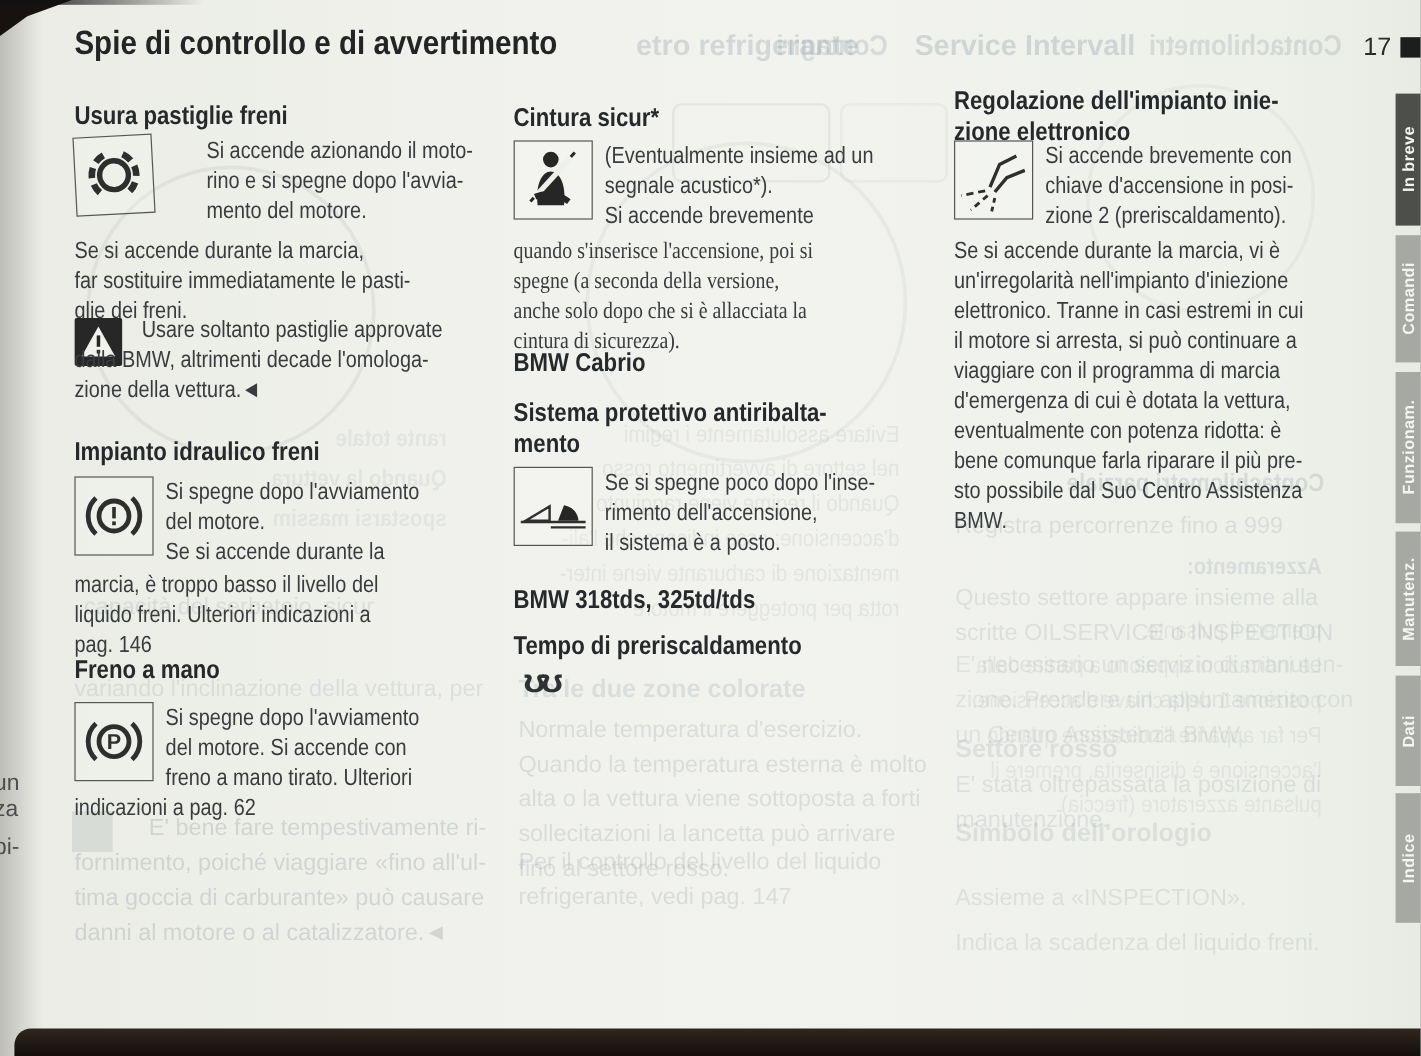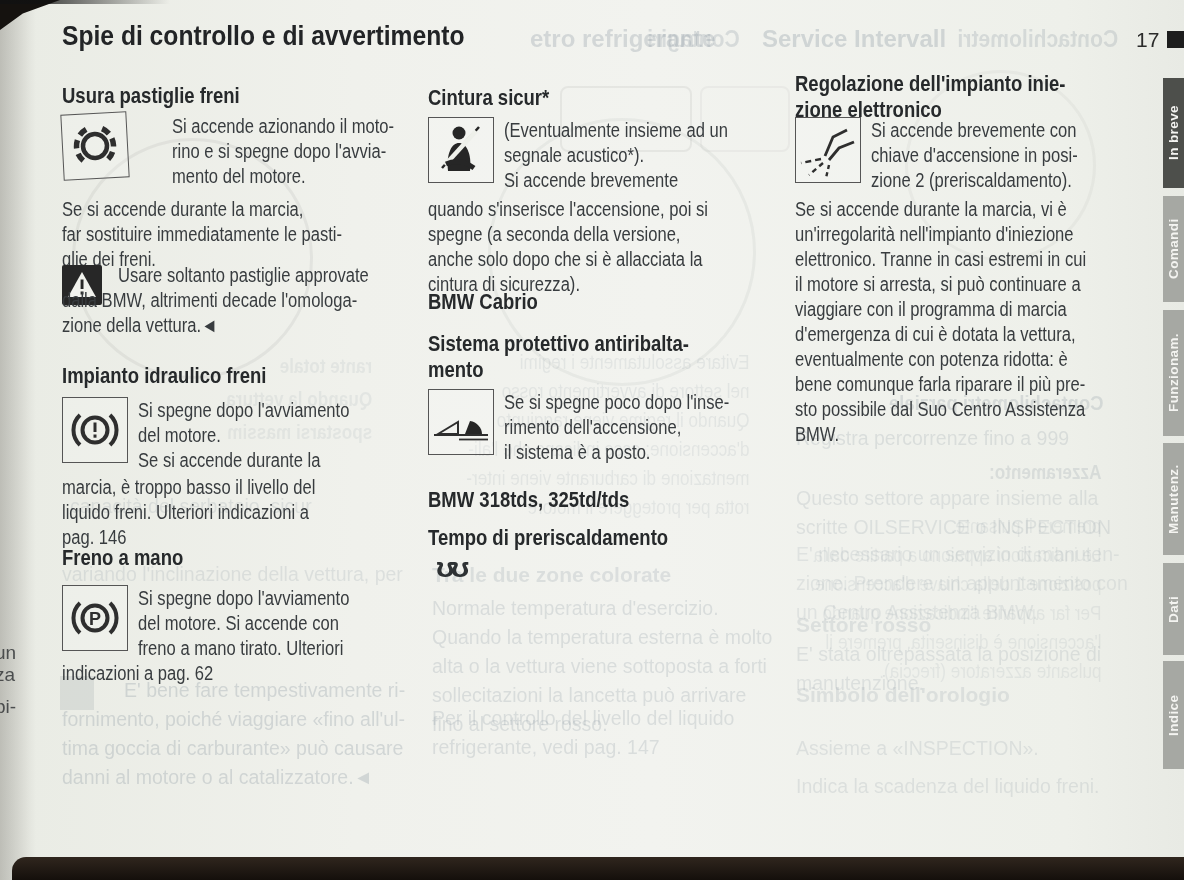--- a/index.html
+++ b/index.html
@@ -216,21 +216,21 @@
           <line x1="16" y1="47" x2="47" y2="13" stroke="#eef0ea" stroke-width="4.5"></line>
           <path d="M17 46 Q31 40 45 50" fill="none" stroke="#262626" stroke-width="5"></path>
         </svg>
       </div>
       <div class="itext body">
           <span class="cx">(Eventualmente insieme ad un
 segnale acustico*).
 Si accende brevemente</span>
         </div>
     </div>
-    <p class="blk body" style="top:196px;">
+    <p class="blk body" style="top:196px;font-family:Liberation Serif, serif;">
         <span class="cx">quando s'inserisce l'accensione, poi si
 spegne (a seconda della versione,
 anche solo dopo che si è allacciata la
 cintura di sicurezza).</span>
       </p>
     <h3 class="blk h3" style="top:288px;">
         <span class="hx">BMW Cabrio</span>
       </h3>
     <h3 class="blk h3" style="top:330px;">
         <span class="hx">Sistema protettivo antiribalta-

